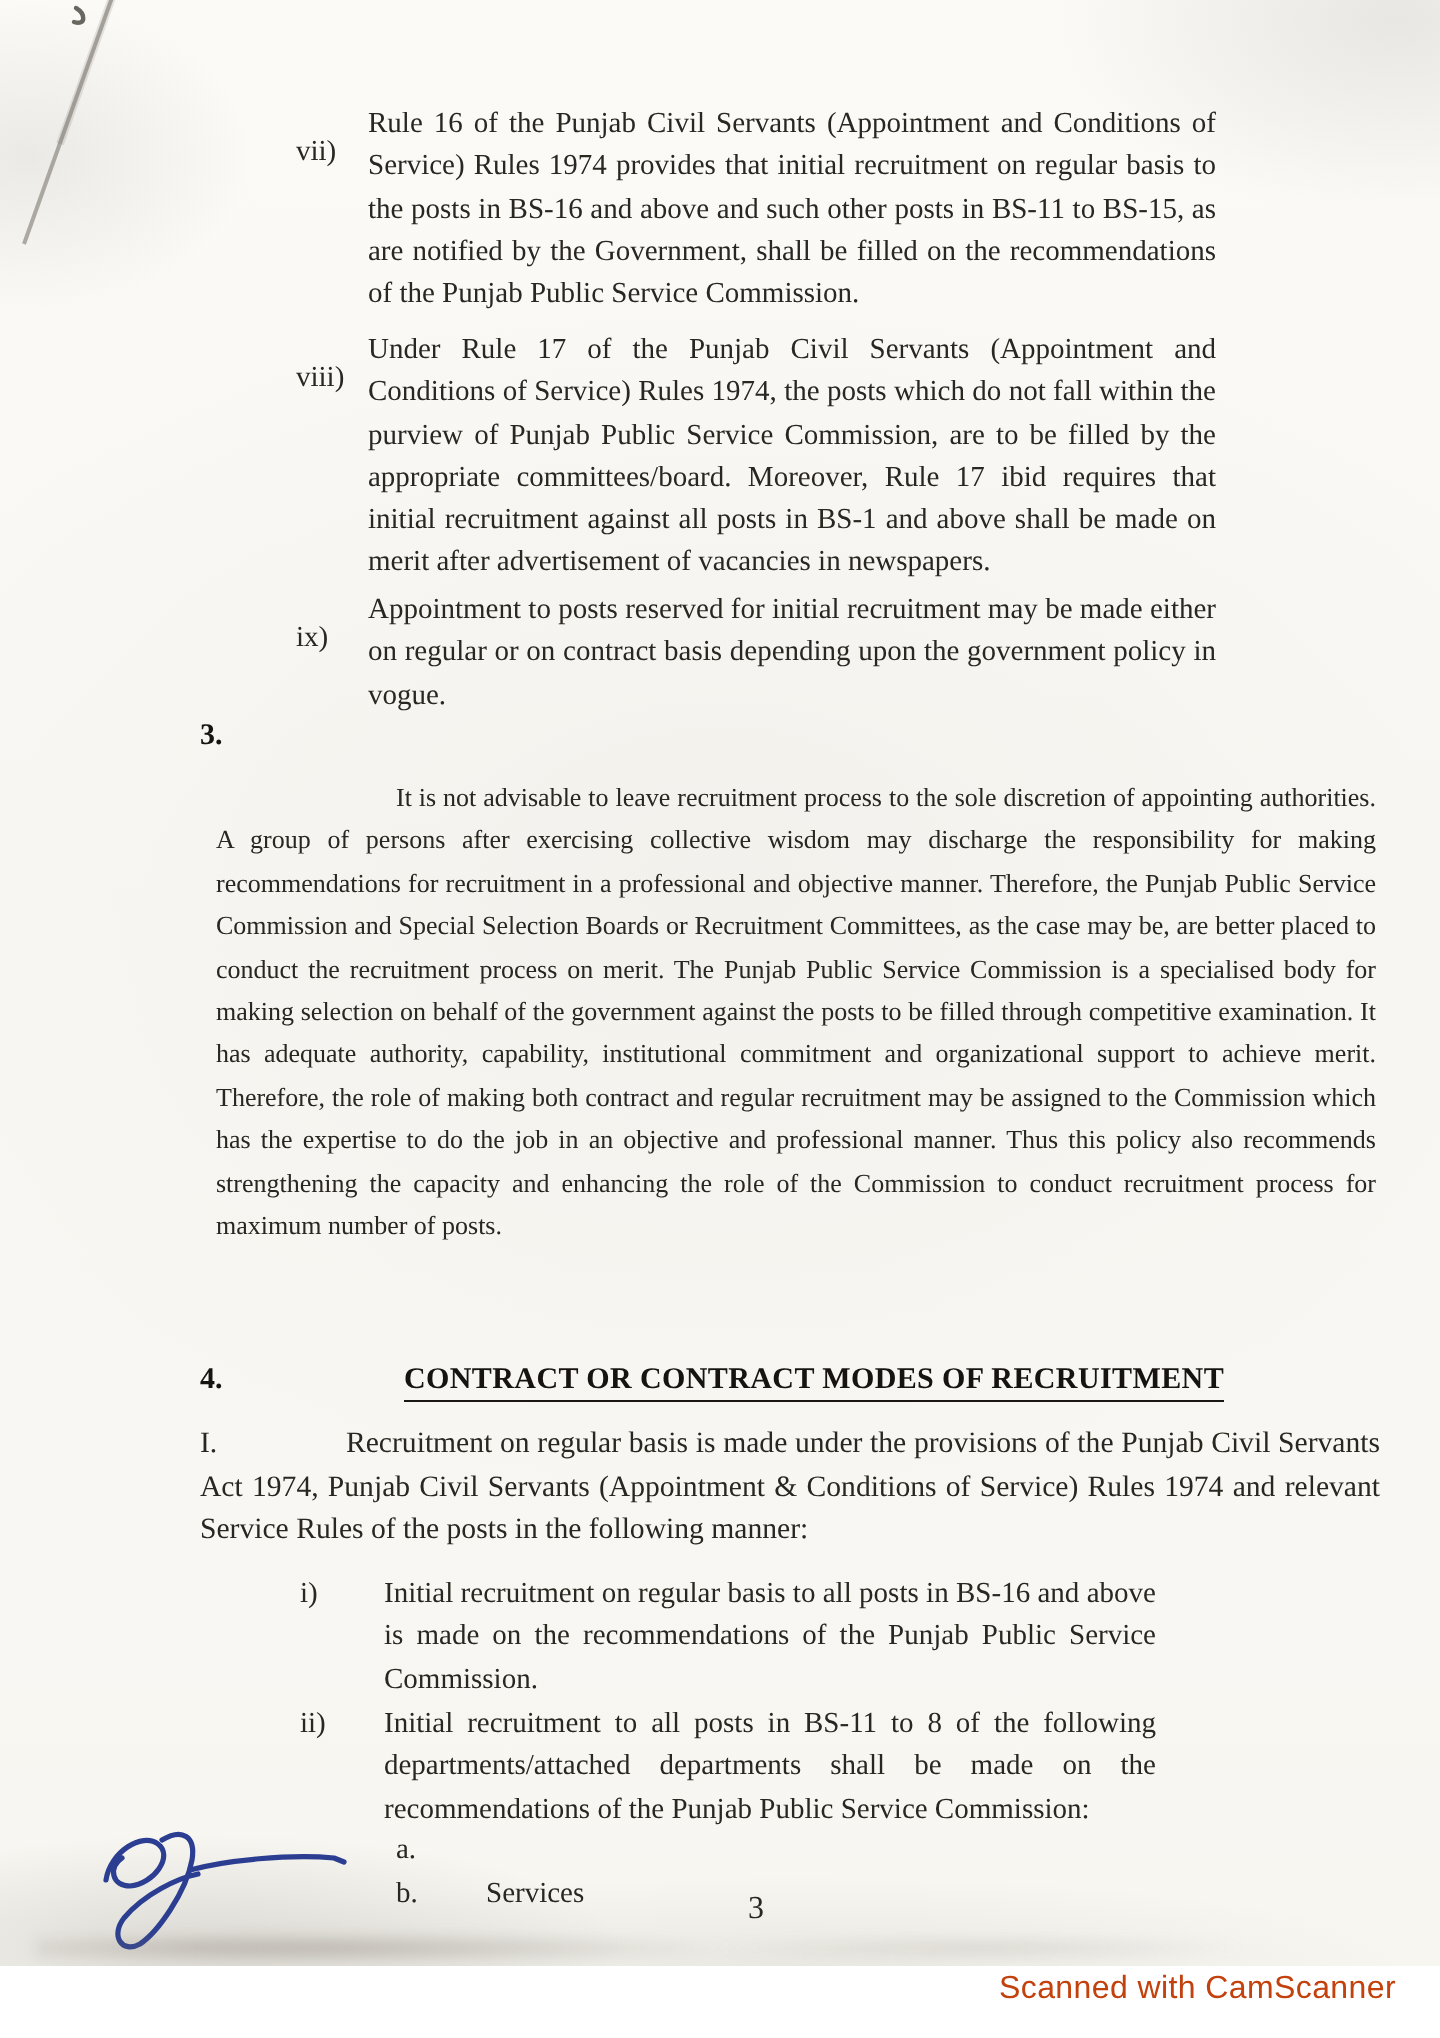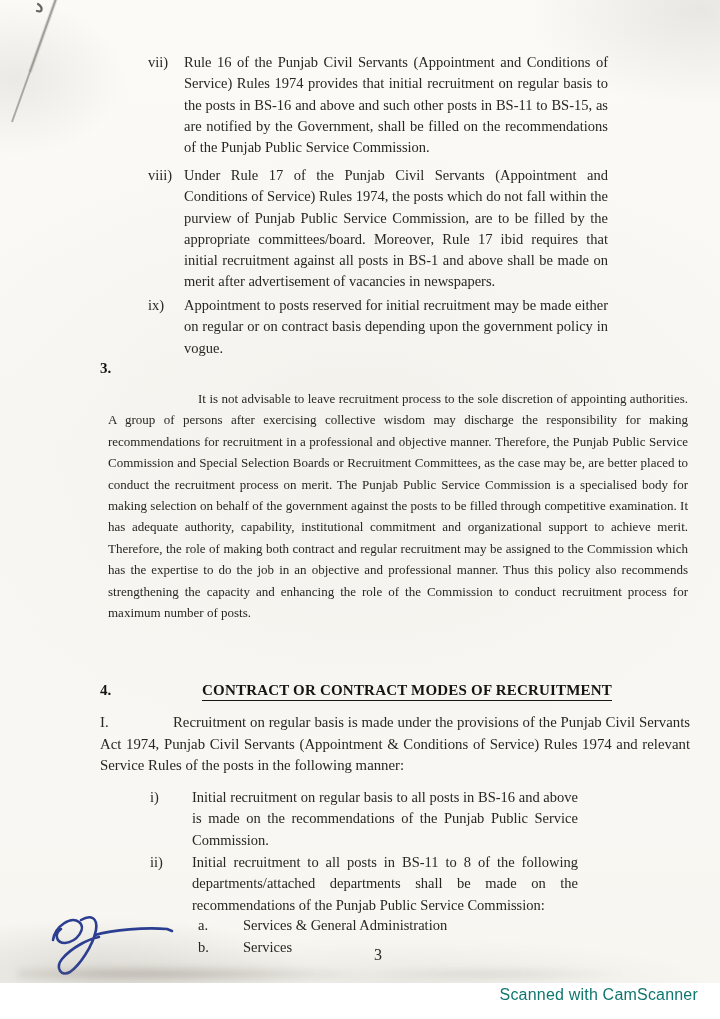--- a/index.html
+++ b/index.html
@@ -16,21 +16,21 @@
       radial-gradient(ellipse 260px 150px at 97% 1%, rgba(186,181,172,.28), transparent 65%),
       radial-gradient(ellipse 170px 120px at 2% 8%, rgba(180,175,166,.22), transparent 65%),
       radial-gradient(ellipse 300px 80px at 14% 99%, rgba(158,152,144,.30), transparent 70%),
       radial-gradient(ellipse 420px 60px at 55% 100%, rgba(170,165,156,.18), transparent 75%),
       radial-gradient(ellipse 640px 420px at 50% 45%, rgba(238,235,229,.55), transparent 78%),
       linear-gradient(#fbfaf7,#f7f6f1);
   }
   .txt{color:#2a2620;}
   
   .num-item{position:absolute;left:148px;width:460px;font-size:14.5px;line-height:21.3px;}
-  .num-item .marker{position:absolute;left:0;top:0;}
+  .num-item .marker{position:absolute;left:0;top:14px;}
   .num-item .body{margin-left:36px;text-align:justify;}
   
   .sec-head{position:absolute;left:100px;display:flex;font-size:15px;font-weight:bold;color:#161310;}
   .sec-head .sec-num{width:102px;font-weight:bold;}
   .sec-head .sec-title{border-bottom:1.6px solid #1a1713;padding-bottom:1px;letter-spacing:.2px;}
   
   .main-para{position:absolute;left:108px;width:580px;font-size:13px;line-height:21.4px;
     text-align:justify;text-indent:90px;}
   
   .clause{position:absolute;left:100px;width:590px;font-size:14.8px;line-height:21.6px;
@@ -55,21 +55,21 @@
   .bottom-smudge2{
     position:absolute;left:360px;top:968px;width:260px;height:12px;
     background:radial-gradient(ellipse at 50% 50%, rgba(140,134,124,.20), rgba(140,134,124,0) 75%);
     filter:blur(3px);
   }
   
   .footer-strip{position:absolute;left:0;top:983px;width:720px;height:36px;background:#ffffff;}
   .footer-label{
     position:absolute;right:22px;top:3px;
     font-family:"Liberation Sans","DejaVu Sans",sans-serif;
-    font-size:16px;font-weight:500;color:#0f766e;letter-spacing:.2px;
+    font-size:16px;font-weight:500;color:#c2410c;letter-spacing:.2px;
   }
 </style>
 </head>
 <body>
 
 <div class="scan-sheet">
 
   <svg class="crease-svg" width="90" height="160" viewBox="0 0 90 160">
     <path d="M57,-4 L12,122" stroke="rgba(115,109,100,0.55)" stroke-width="2" fill="none"></path>
     <path d="M57,-4 L30,72" stroke="rgba(90,85,77,0.35)" stroke-width="4" fill="none" opacity="0.4"></path>
@@ -111,21 +111,20 @@
     <div class="body">Initial recruitment on regular basis to all posts in BS-16 and above is made on the recommendations of the Punjab Public Service Commission.</div>
   </div>
 
   <div class="sub-item txt" style="top:852px;">
     <span class="marker">ii)</span>
     <div class="body">Initial recruitment to all posts in BS-11 to 8 of the following departments/attached departments shall be made on the recommendations of the Punjab Public Service Commission:</div>
   </div>
 
   <div class="dept-row txt" style="top:915px;">
     <span class="marker">a.</span>
-    <span>Services &amp; General Administration</span>
   </div>
   <div class="dept-row txt" style="top:937px;">
     <span class="marker">b.</span>
     <span>Services</span>
   </div>
 
   <div class="page-num">3</div>
 
   <svg class="signature-svg" width="135" height="74" viewBox="0 0 135 74">
     <g stroke="#2b3e91" stroke-width="2.6" fill="none" stroke-linecap="round" stroke-linejoin="round">

